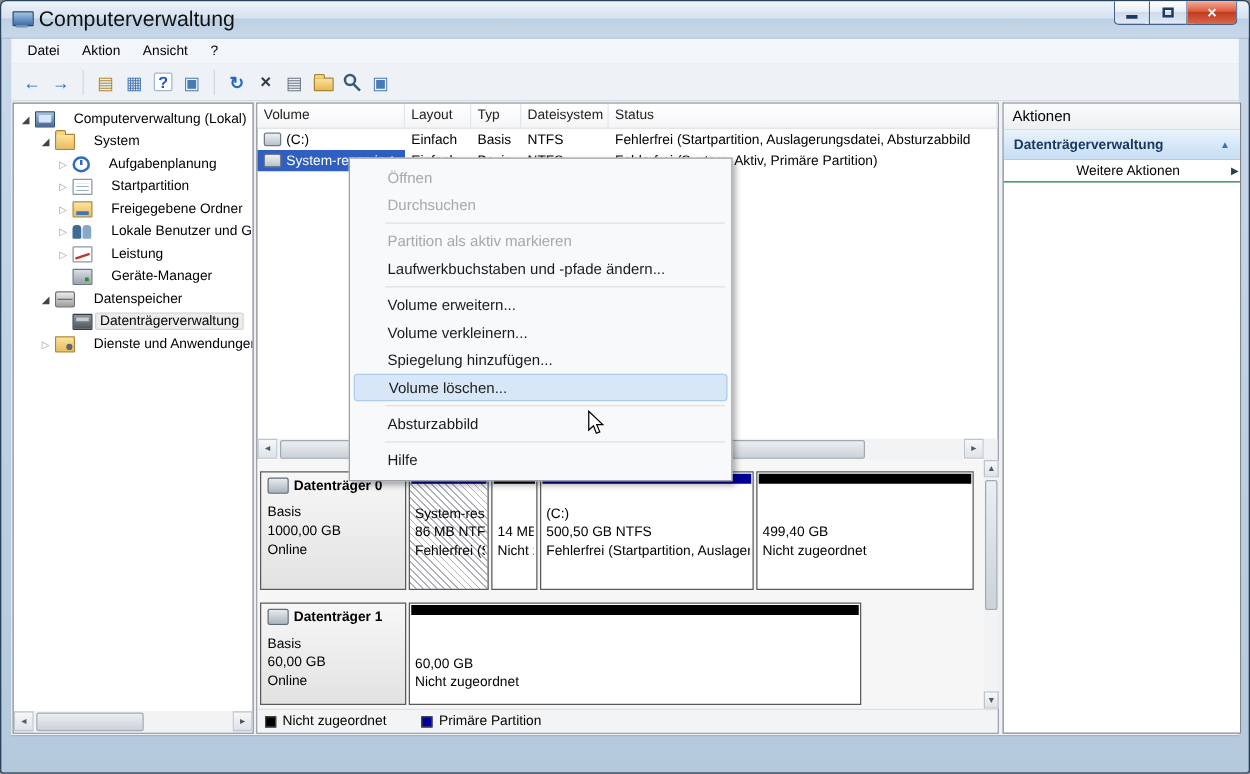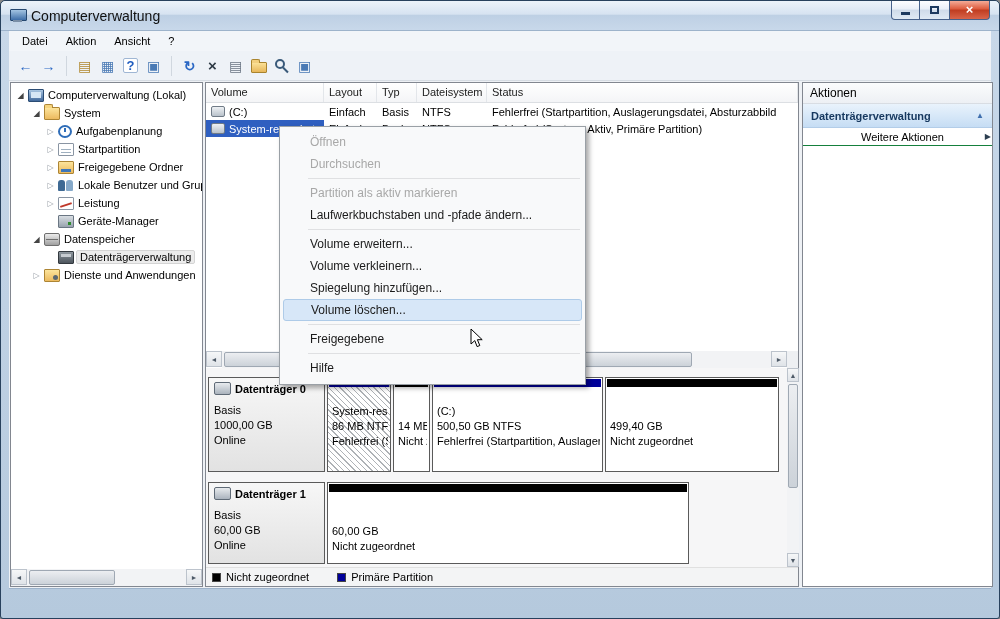--- a/index.html
+++ b/index.html
@@ -4,21 +4,21 @@
 <style>
   *{margin:0;padding:0;box-sizing:border-box}
   body{width:1000px;height:619px;font-family:"Liberation Sans",sans-serif;font-size:11px;color:#000;background:#888}
   .window{position:relative;width:1000px;height:619px;background:linear-gradient(180deg,#dbe7f3 0,#c8d8e9 30px,#bfd1e4 300px,#b5c9dd 100%);border:1px solid #28415d;border-radius:5px 5px 3px 3px;overflow:hidden}
 
   
   .titlebar{position:absolute;left:0;top:0;width:100%;height:30px;display:flex;align-items:center;padding-left:9px;background:linear-gradient(180deg,#ecf3fa 0%,#d7e3f1 45%,#bed0e4 50%,#c8d8ea 100%);border-bottom:1px solid #9db3cb;border-radius:5px 5px 0 0}
   .mini-pc{width:15px;height:13px;position:relative;margin-right:6px;flex:none}
   .mini-pc::before{content:"";position:absolute;left:0;top:0;width:15px;height:10px;background:linear-gradient(#a3c4e2,#3e6ea8);border:1px solid #24466e;border-radius:1px}
   .mini-pc::after{content:"";position:absolute;left:3px;bottom:0;width:9px;height:2px;background:#7a8ea6}
-  .wtitle{font-size:14px;color:#111}
+  .wtitle{font-size:17px;color:#111}
   .winbtns{position:absolute;top:0;right:9px;display:flex}
   .wb{width:29px;height:19px;border:1px solid #46618a;border-top:none;background:linear-gradient(180deg,#fdfeff 0%,#e9eff7 45%,#cfdbe9 50%,#e0eaf4 100%);display:flex;align-items:center;justify-content:center}
   .wb.min{border-radius:0 0 0 4px}
   .wb.max{border-left:none;border-right:none}
   .wb.close{width:41px;background:linear-gradient(180deg,#f4ab97 0%,#dd5a3c 45%,#bf3c20 50%,#d9654a 100%);border-radius:0 0 4px 0}
   .g-min{width:9px;height:3px;background:#1d3a5f;margin-top:7px}
   .g-max{width:9px;height:8px;border:2px solid #1d3a5f}
   .wb.close::after{content:"×";color:#fff;font-weight:bold;font-size:13px;margin-top:-2px}
 
   
@@ -41,21 +41,21 @@
 
   .workspace{position:absolute;left:8px;top:80px;right:8px;height:507px;background:#eef1f5}
 
   
   .tree-panel{position:absolute;left:9px;top:81px;width:193px;height:505px;background:#fff;border:1px solid #828790;padding-top:3px;overflow:hidden}
   .titem{height:18px;display:flex;align-items:center}
   .lvl0{padding-left:3px}.lvl1{padding-left:19px}.lvl2{padding-left:33px}
   .exp{width:13px;height:13px;flex:none;display:flex;align-items:center;justify-content:center}
   .exp.expanded::after{content:"◢";font-size:8px;color:#444}
   .exp.collapsed::after{content:"▷";font-size:8px;color:#9aa0a8}
-  .tlabel{margin-left:4px;white-space:nowrap;overflow:hidden}
+  .tlabel{margin-left:15px;white-space:nowrap;overflow:hidden}
   .titem.sel .tlabel{background:#ececec;border:1px solid #d4d4d4;border-radius:2px;padding:0 3px;margin-left:2px}
   .ti{width:16px;height:13px;flex:none;position:relative;margin-left:1px;border-radius:1px}
   .ic-computer{background:linear-gradient(#a9c6e2,#41689b);border:1px solid #2b4c74}
   .ic-computer::after{content:"";position:absolute;left:2px;top:2px;right:2px;bottom:3px;background:#d6e6f5}
   .ic-folder,.ic-services,.ic-sharedfolder{background:linear-gradient(#fce49b,#ecba5f);border:1px solid #ad8534}
   .ic-folder::before{content:"";position:absolute;left:-1px;top:-4px;width:7px;height:3px;background:#f6d57f;border:1px solid #ad8534;border-bottom:none;border-radius:2px 2px 0 0}
   .ic-clock{background:#fff;border:2px solid #2f6db8;border-radius:50%;width:14px;height:13px}
   .ic-clock::after{content:"";position:absolute;left:4px;top:1px;width:2px;height:4px;background:#2f6db8}
   .ic-doc{background:#fff;border:1px solid #8a95a3}
   .ic-doc::after{content:"";position:absolute;left:2px;right:2px;top:3px;height:7px;background:repeating-linear-gradient(#fff 0 2px,#9fb0c0 2px 3px)}
@@ -409,21 +409,21 @@
     <div class="ci dis">Durchsuchen</div>
     <div class="csep"></div>
     <div class="ci dis">Partition als aktiv markieren</div>
     <div class="ci">Laufwerkbuchstaben und -pfade ändern...</div>
     <div class="csep"></div>
     <div class="ci">Volume erweitern...</div>
     <div class="ci">Volume verkleinern...</div>
     <div class="ci">Spiegelung hinzufügen...</div>
     <div class="ci hl">Volume löschen...</div>
     <div class="csep"></div>
-    <div class="ci">Freigegebene</div>
+    <div class="ci">Absturzabbild</div>
     <div class="csep"></div>
     <div class="ci">Hilfe</div>
   </div>
 
   <svg class="cursor" width="14" height="21" viewBox="0 0 14 21">
     <path d="M1,1 L1,16 L4.8,12.6 L7.1,18.6 L9.8,17.5 L7.4,11.7 L12.2,11.7 Z" fill="#ffffff" stroke="#000000" stroke-width="1"></path>
   </svg>
 
 </div>
 

